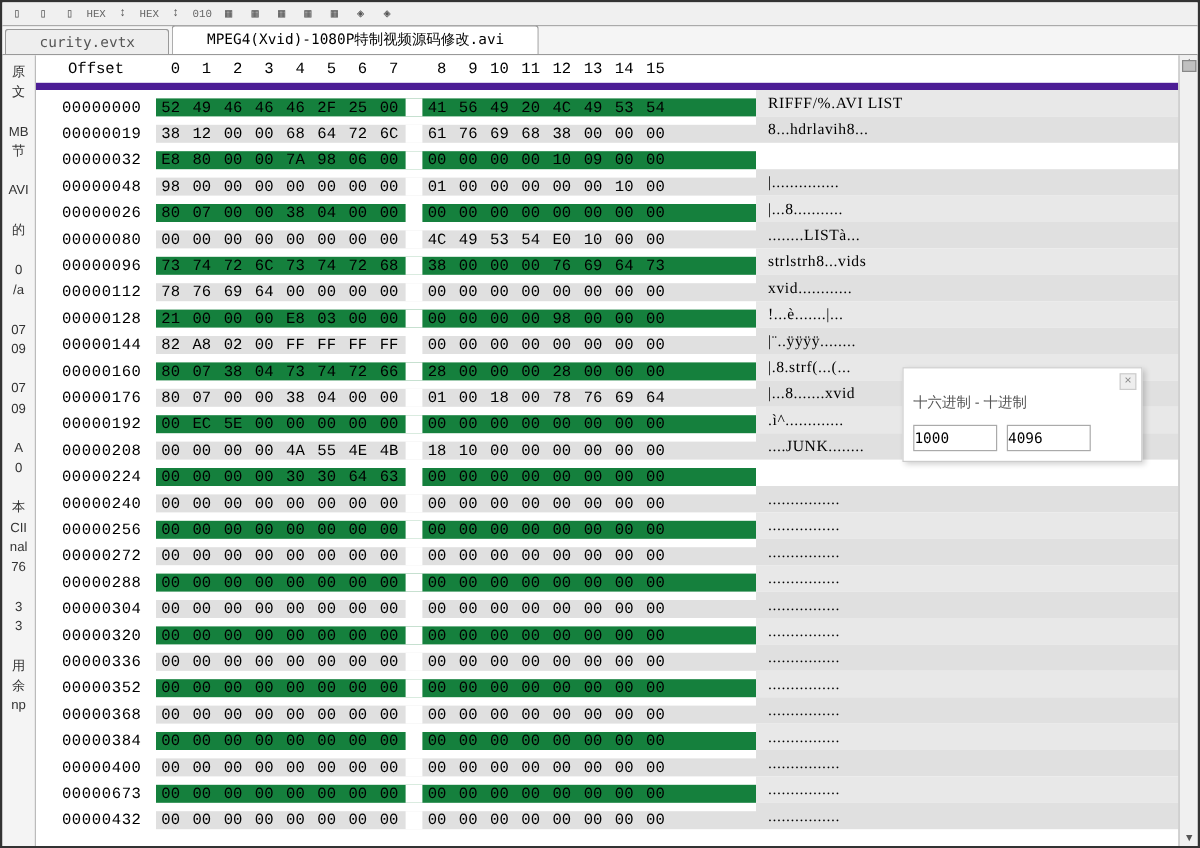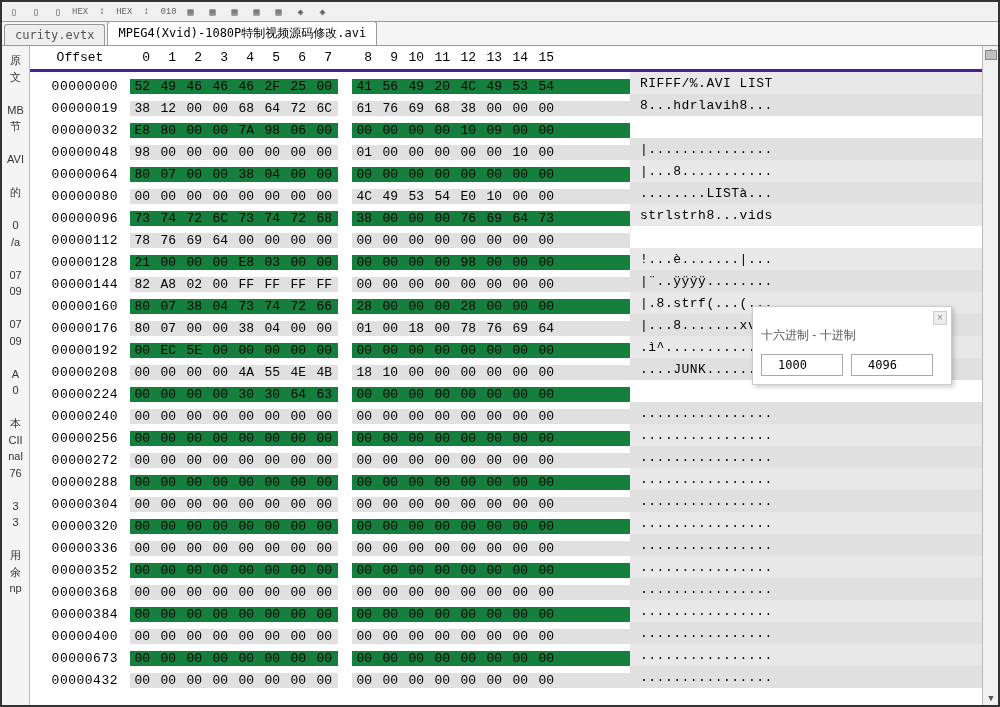--- a/index.html
+++ b/index.html
@@ -36,21 +36,21 @@
   }
   .tabs {
     height: 24px;
     background: #f5f5f5;
     border-bottom: 1px solid #999;
     display: flex;
     align-items: flex-end;
     padding-left: 2px;
   }
   .tab {
-    padding: 3px 10px;
+    padding: 3px 28px;
     border: 1px solid #999;
     border-bottom: none;
     background: #fff;
     margin-right: 2px;
     font-family: "SimSun", "Consolas", monospace;
     font-size: 12px;
     border-radius: 3px 3px 0 0;
     position: relative;
   }
   .tab.inactive { background: #eee; color:#555; }
@@ -74,21 +74,21 @@
   .hex-area {
     flex: 1;
     display: flex;
     flex-direction: column;
     position: relative;
     overflow: hidden;
   }
   .header-row {
     display: flex;
     background: #fff;
-    border-bottom: 3px solid #4c1d95;
+    border-bottom: 6px solid #4c1d95;
     font-size: 13px;
     padding: 4px 0 4px 0;
   }
   .col-offset { width: 100px; text-align: center; }
   .col-hex { flex: 0 0 500px; }
   .col-ascii { flex: 1; padding-left: 10px; }
   .hex-cols { display: flex; }
   .hex-cols span { width: 26px; text-align: right; padding-right: 6px; }
   .hex-cols .gap { width: 14px; }
   .rows {
@@ -117,21 +117,21 @@
   .row:nth-child(even) .hex { background: #e0e0e0; }
   .row .hex span { width: 26px; text-align: right; padding-right: 6px; }
   .row .hex .gap { width: 14px; background: #fff; }
   .row .ascii {
     flex: 1;
     padding-left: 10px;
     background: #e8e8e8;
     height: 100%;
     display: flex;
     align-items: center;
-    font-family: Liberation Mono, monospace;
+    font-family: Liberation Serif, serif;
     letter-spacing: 0.5px;
     white-space: pre;
   }
   .row:nth-child(even) .ascii { background: #e0e0e0; }
   .scrollbar {
     width: 16px;
     background: #f0f0f0;
     border-left: 1px solid #bbb;
     position: relative;
   }
@@ -163,22 +163,22 @@
   .tooltip-close {
     position:absolute; right:4px; top:4px;
     width:14px; height:14px;
     background:#eee; border:1px solid #ccc;
     font-size:10px; text-align:center; line-height:12px;
     color:#888;
   }
   .tooltip-title { color:#555; margin-bottom:10px;margin-top:12px; }
   .tooltip-fields { display:flex; gap:8px; }
   .tooltip input {
-    width: 82px;
-    padding: 3px 16px;
+    width: 70px;
+    padding: 3px 0;
     border: 1px solid #aaa;
     font-family: "Consolas", monospace;
     font-size: 12px;
   }
 </style>
 </head>
 <body>
 
 <div class="window">
 
@@ -353,21 +353,21 @@
               <span>00</span>
               <span>00</span>
               <span>00</span>
               <span>00</span>
               <span>10</span>
               <span>00</span>
             </div>
             <div class="ascii">|...............</div>
           </div>
           <div class="row">
-            <div class="offset">00000064</div>
+            <div class="offset">00000026</div>
             <div class="hex">
               <span>80</span>
               <span>07</span>
               <span>00</span>
               <span>00</span>
               <span>38</span>
               <span>04</span>
               <span>00</span>
               <span>00</span>
               <span class="gap"></span>
@@ -442,20 +442,21 @@
               <span class="gap"></span>
               <span>00</span>
               <span>00</span>
               <span>00</span>
               <span>00</span>
               <span>00</span>
               <span>00</span>
               <span>00</span>
               <span>00</span>
             </div>
+            <div class="ascii">xvid............</div>
           </div>
           <div class="row">
             <div class="offset">00000128</div>
             <div class="hex">
               <span>21</span>
               <span>00</span>
               <span>00</span>
               <span>00</span>
               <span>E8</span>
               <span>03</span>

